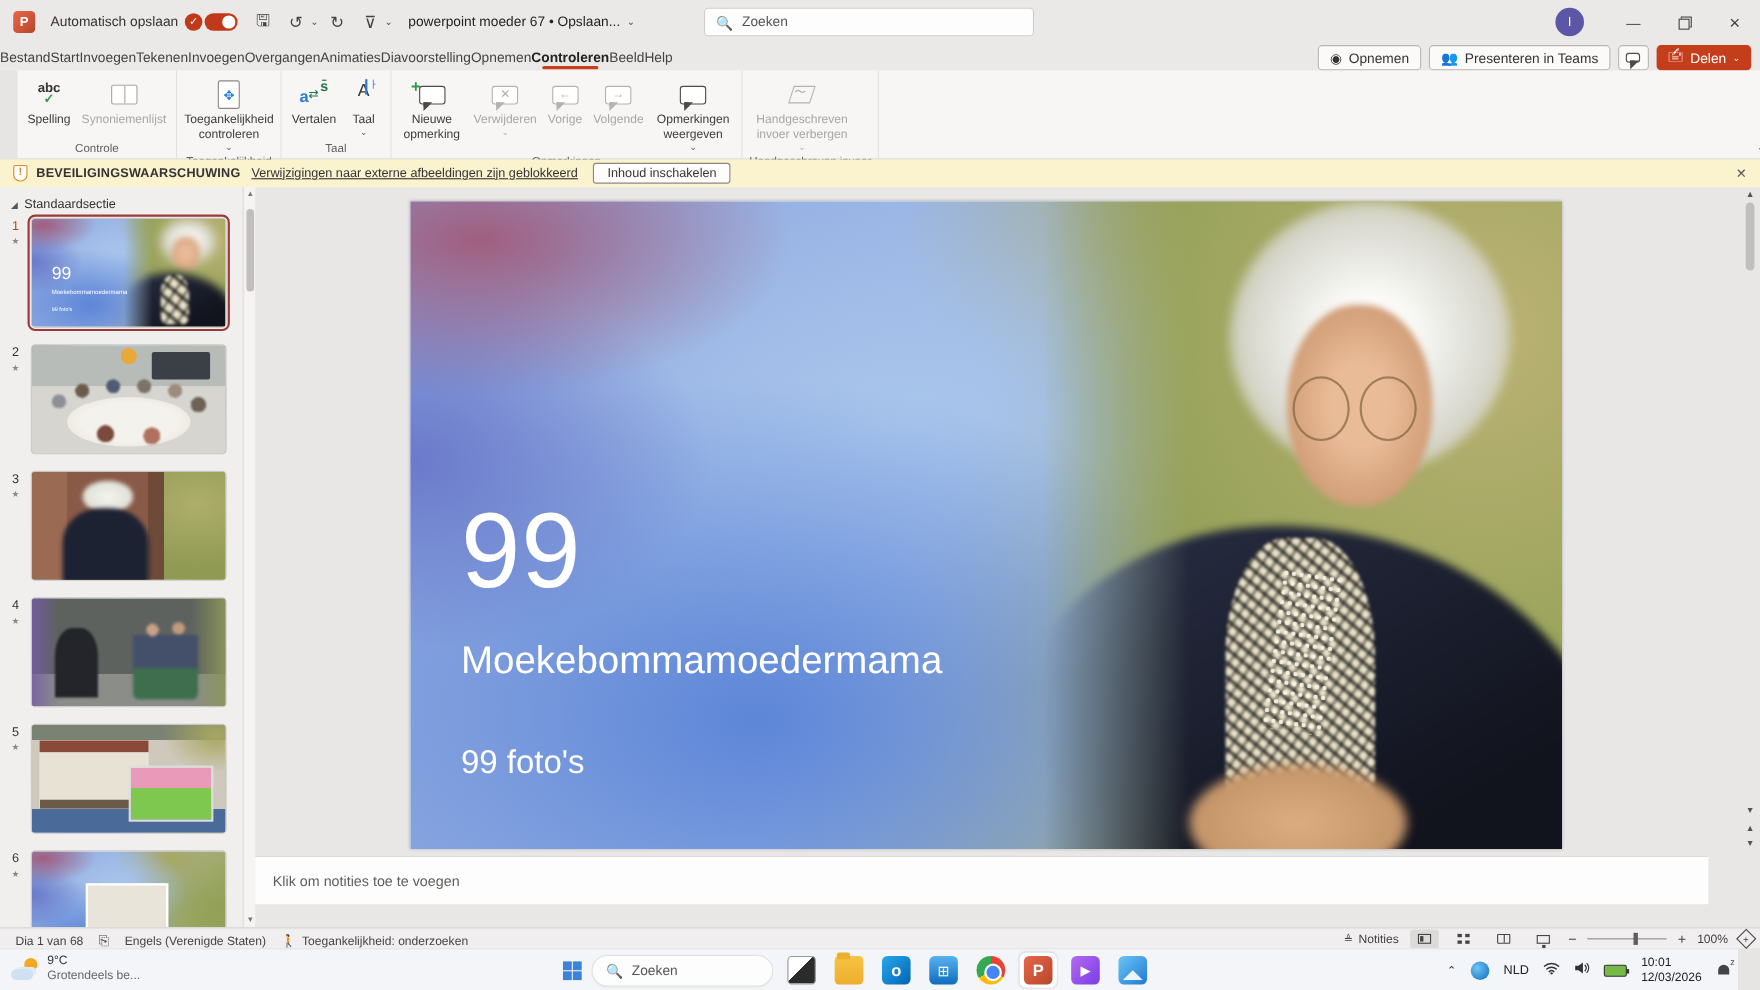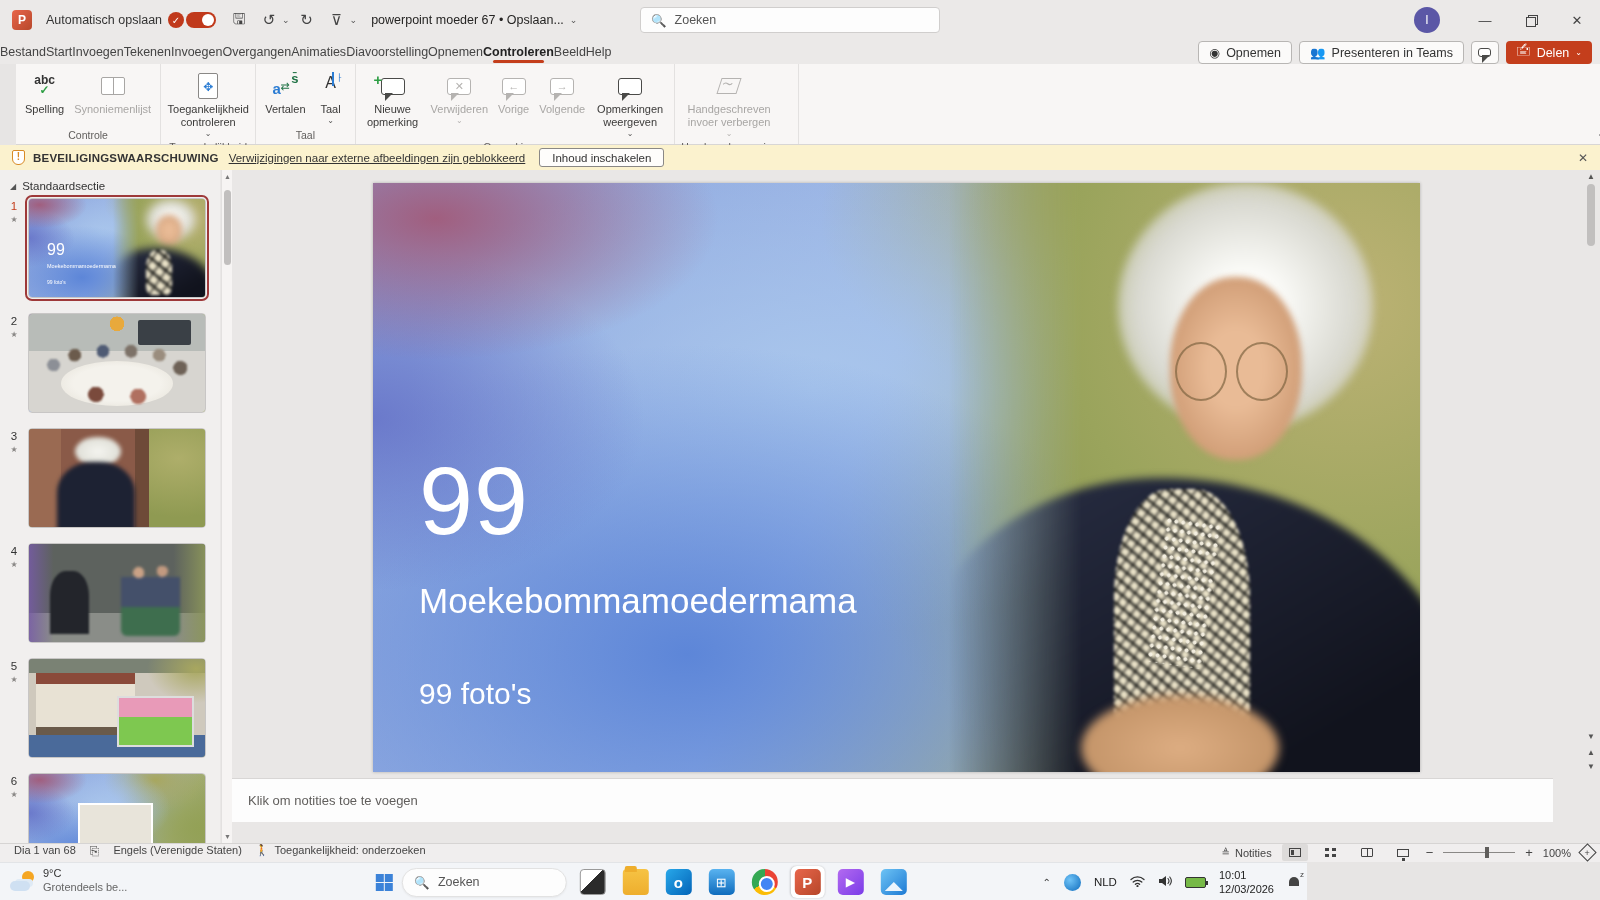--- a/index.html
+++ b/index.html
@@ -180,41 +180,41 @@
       linear-gradient(180deg, #7a8274 0 14%, #cfc9bd 14% 78%, #4a6a9a 78%); }
   .t5-art:before { content:""; position:absolute; left:4%; top:14%; width:56%; height:64%; background:
       linear-gradient(180deg, #8a4a3a 0 18%, #e8e2d4 18%),
       #e8e2d4; box-shadow:inset 0 -8px 0 #6a5a4a; filter:blur(0.5px); }
   .t5-art:after { content:""; position:absolute; right:6%; bottom:10%; width:42%; height:48%; border:2px solid #ddd; background:
       linear-gradient(180deg, #e89ab8 0 40%, #7ec850 40%); }
   .t6-art { position:absolute; inset:0; }
   .t6-art:before { content:""; position:absolute; left:28%; top:30%; width:40%; height:70%; background:#e8e4da; border:2px solid #fff; }
 
   
-  .statusbar { position:absolute; left:0; top:843px; width:1600px; height:19px; background:#f0eeee; border-top:1px solid #d6d4d3; display:flex; align-items:flex-start; font-size:11px; color:#444; }
+  .statusbar { position:absolute; left:0; top:843px; width:1600px; height:19px; background:#f0eeee; border-top:1px solid #d6d4d3; display:flex; align-items:flex-end; font-size:11px; color:#444; }
   .sb-item { display:flex; align-items:center; gap:5px; margin-left:14px; }
   .sb-right { position:absolute; right:6px; display:flex; align-items:center; gap:10px; }
   .sb-viewbtn { width:26px; height:17px; display:flex; align-items:center; justify-content:center; border-radius:2px; }
   .sb-viewbtn.active { background:#dddbda; }
   .vb-normal { width:12px; height:9px; border:1px solid #444; position:relative; }
   .vb-normal:before { content:""; position:absolute; left:1px; top:1px; width:3px; height:5px; background:#444; }
   .vb-grid { width:11px; height:9px; background:
       linear-gradient(#444,#444) 0 0/4px 3px no-repeat, linear-gradient(#444,#444) 7px 0/4px 3px no-repeat,
       linear-gradient(#444,#444) 0 6px/4px 3px no-repeat, linear-gradient(#444,#444) 7px 6px/4px 3px no-repeat; }
   .vb-read { width:12px; height:9px; border:1px solid #444; border-radius:1px; position:relative; }
   .vb-read:before { content:""; position:absolute; left:5px; top:0; bottom:0; width:1px; background:#444; }
   .vb-show { width:12px; height:8px; border:1px solid #444; position:relative; }
   .vb-show:after { content:""; position:absolute; left:4px; top:8px; width:3px; height:3px; background:#444; }
   .zoom-track { width:72px; height:1px; background:#8a8886; position:relative; }
   .zoom-knob { position:absolute; left:58%; top:-5px; width:4px; height:11px; background:#605e5c; }
   .fit-icon { width:13px; height:13px; transform:rotate(45deg); border:1px solid #444; display:flex; align-items:center; justify-content:center; }
   .fit-icon:before { content:"+"; transform:rotate(-45deg); font-size:9px; color:#444; }
 
   
-  .taskbar { position:absolute; left:0; top:862px; width:1307px; height:38px; background:#f3f5f8; border-top:1px solid #e2e4e7; }
+  .taskbar { position:absolute; left:0; top:862px; width:1580px; height:38px; background:#f3f5f8; border-top:1px solid #e2e4e7; }
   .weather { position:absolute; left:10px; top:4px; display:flex; align-items:center; gap:7px; }
   .weather-icon { position:relative; width:26px; height:20px; }
   .weather-icon .sun { position:absolute; right:2px; top:0; width:12px; height:12px; border-radius:50%; background:#f5a623; }
   .weather-icon .cloud { position:absolute; left:0; bottom:0; width:20px; height:10px; border-radius:8px; background:#cfe0f2; box-shadow:4px -3px 0 -1px #dfeaf5; }
   .weather-text { font-size:11px; line-height:1.25; color:#333; }
   .weather-text .sub { color:#666; }
   .tb-center { position:absolute; left:50%; top:3px; transform:translateX(-52%); display:flex; align-items:center; gap:9px; }
   .win-logo { width:17px; height:17px; display:grid; grid-template-columns:8px 8px; grid-template-rows:8px 8px; gap:1px; }
   .win-logo div { background:#3b82d8; }
   .task-search { width:165px; height:29px; border-radius:15px; background:#fdfdfd; border:1px solid #e2e2e2; display:flex; align-items:center; gap:8px; padding:0 12px; font-size:12.5px; color:#555; box-shadow:0 1px 2px rgba(0,0,0,0.05); }

